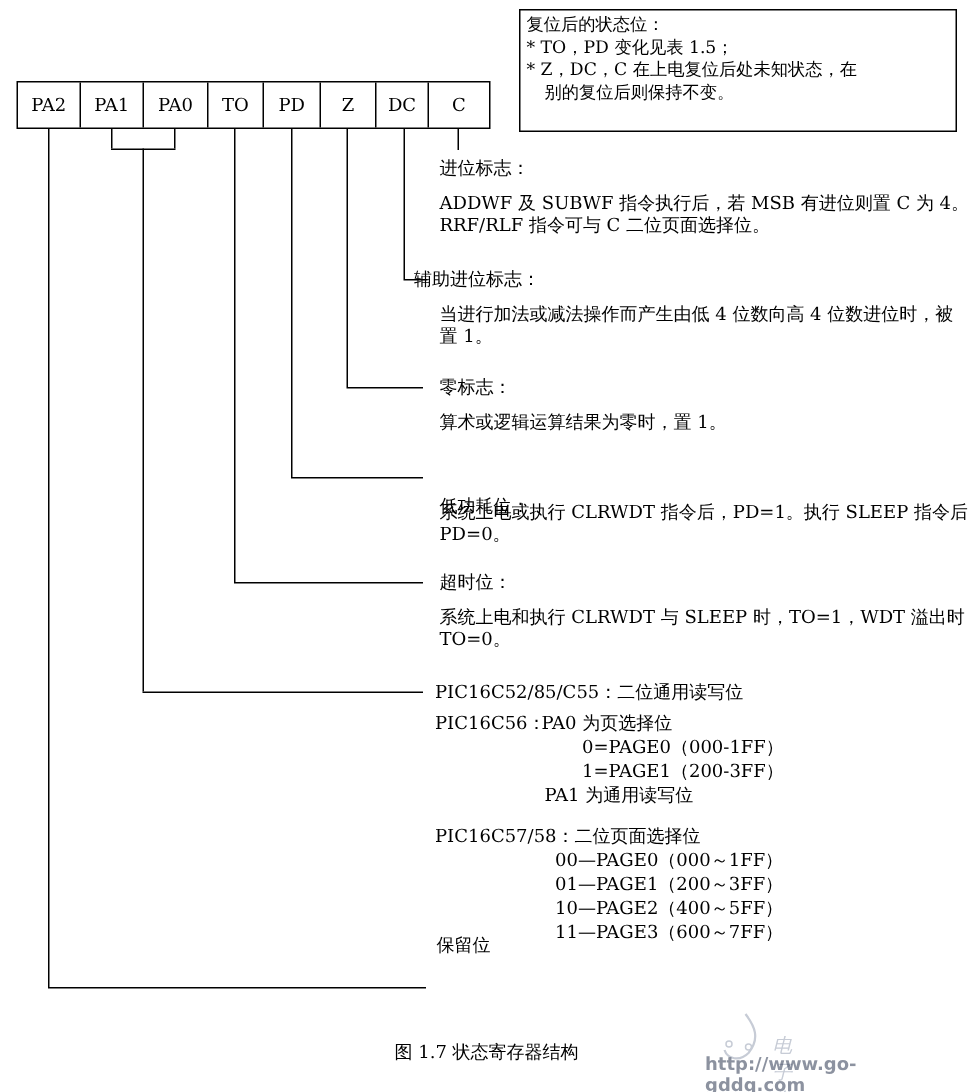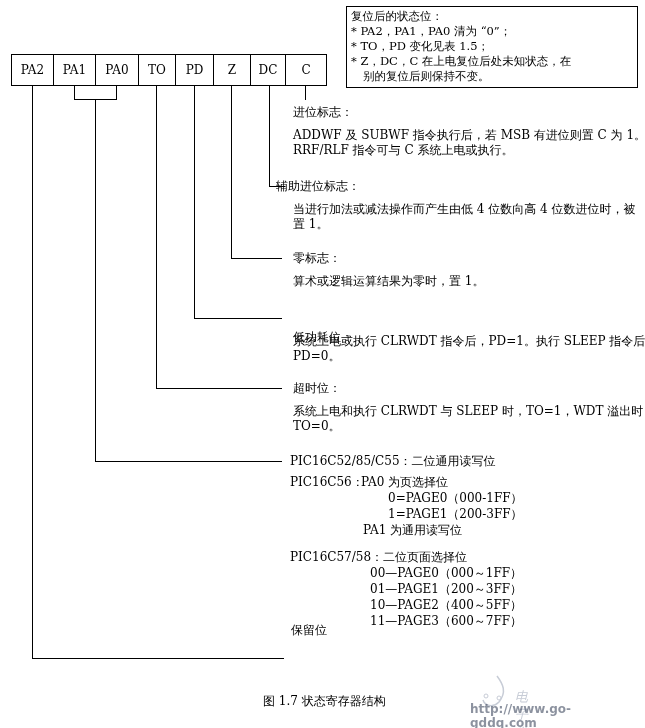--- a/index.html
+++ b/index.html
@@ -19,21 +19,20 @@
   .caption { position: absolute; left: 263px; top: 693px; font-size: 12px; }
   .wm { position: absolute; left: 497px; top: 680px; color: #c7ccd6; font-size: 11px;
         font-family: "DejaVu Sans", sans-serif; }
   .wm .url { position:absolute; left: -27px; top: 22px; font-weight: bold; color:#2f3a52; opacity:0.55; font-size: 12px; }
 </style>
 </head>
 <body>
 
 <div class="note">
   <div>复位后的状态位：</div>
-  <div>* PA2，PA1，PA0 清为 “0”；</div>
   <div>* TO，PD 变化见表 1.5；</div>
   <div>* Z，DC，C 在上电复位后处未知状态，在</div>
   <div class="indent">别的复位后则保持不变。</div>
 </div>
 
 <div class="reg">
   <div class="cell" style="width:42px">PA2</div>
   <div class="cell" style="width:42px">PA1</div>
   <div class="cell" style="width:43px">PA0</div>
   <div class="cell" style="width:37px">TO</div>
@@ -60,22 +59,22 @@
 <div class="ln" style="left:74px; top:86px; width:1px; height:13px;"></div>
 <div class="ln" style="left:116px; top:86px; width:1px; height:13px;"></div>
 <div class="ln" style="left:74px; top:99px; width:43px; height:1px;"></div>
 <div class="ln" style="left:95px; top:99px; width:1px; height:362px;"></div>
 <div class="ln" style="left:95px; top:461px; width:187px; height:1px;"></div>
 
 <div class="ln" style="left:32px; top:86px; width:1px; height:572px;"></div>
 <div class="ln" style="left:32px; top:658px; width:252px; height:1px;"></div>
 
 <div class="t" style="left:293px; top:105px;">进位标志：</div>
-<div class="t" style="left:293px; top:128px;">ADDWF 及 SUBWF 指令执行后，若 MSB 有进位则置 C 为 1。</div>
-<div class="t" style="left:293px; top:143px;">RRF/RLF 指令可与 C 系统上电或执行。</div>
+<div class="t" style="left:293px; top:128px;">ADDWF 及 SUBWF 指令执行后，若 MSB 有进位则置 C 为 4。</div>
+<div class="t" style="left:293px; top:143px;">RRF/RLF 指令可与 C 二位页面选择位。</div>
 
 <div class="t" style="left:276px; top:179px;">辅助进位标志：</div>
 <div class="t" style="left:293px; top:202px;">当进行加法或减法操作而产生由低 4 位数向高 4 位数进位时，被</div>
 <div class="t" style="left:293px; top:217px;">置 1。</div>
 
 <div class="t" style="left:293px; top:251px;">零标志：</div>
 <div class="t" style="left:293px; top:274px;">算术或逻辑运算结果为零时，置 1。</div>
 
 <div class="t" style="left:293px; top:311px;margin-top:19px;">低功耗位：</div>
 <div class="t" style="left:293px; top:334px;">系统上电或执行 CLRWDT 指令后，PD=1。执行 SLEEP 指令后，</div>

